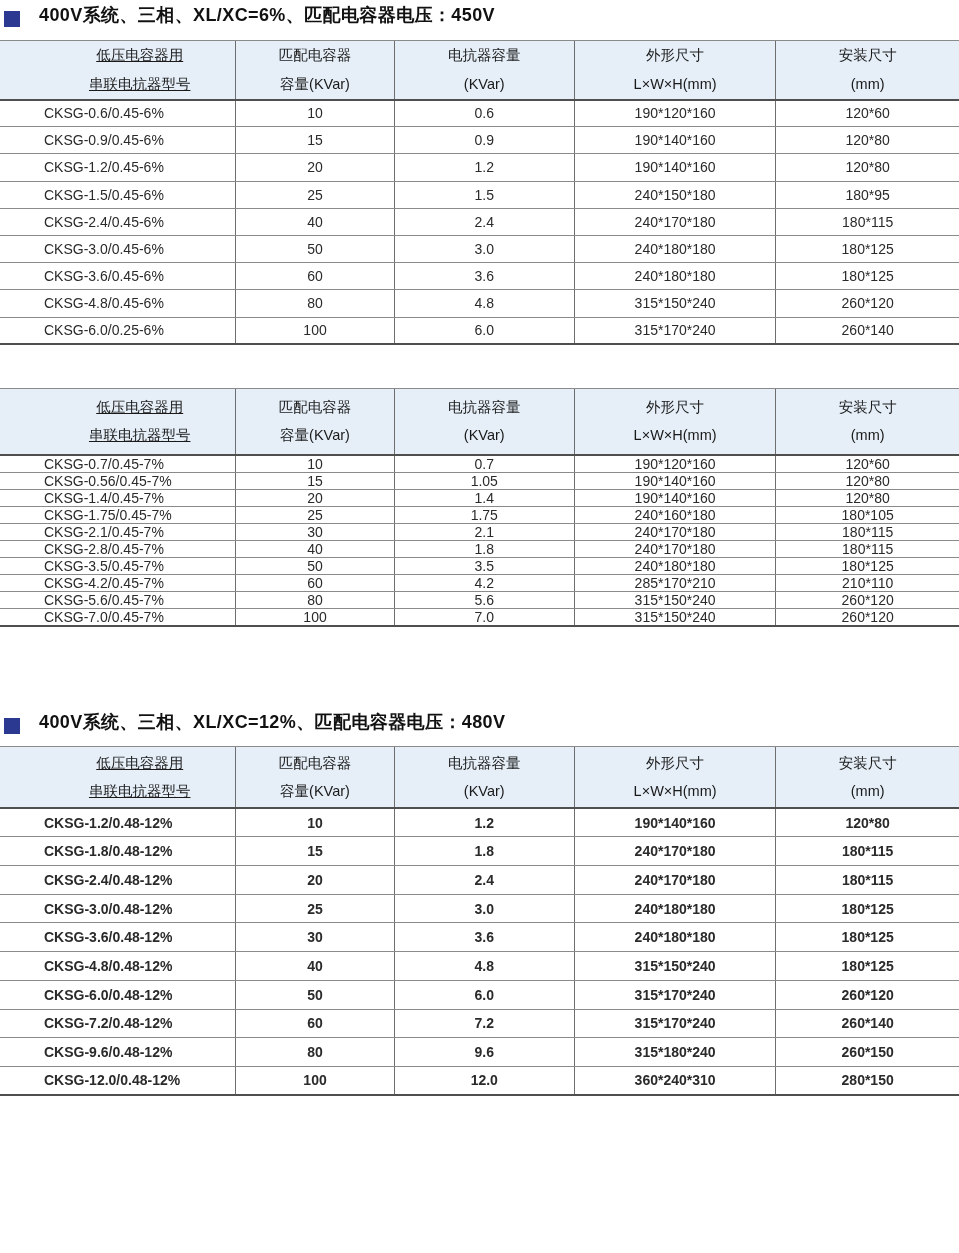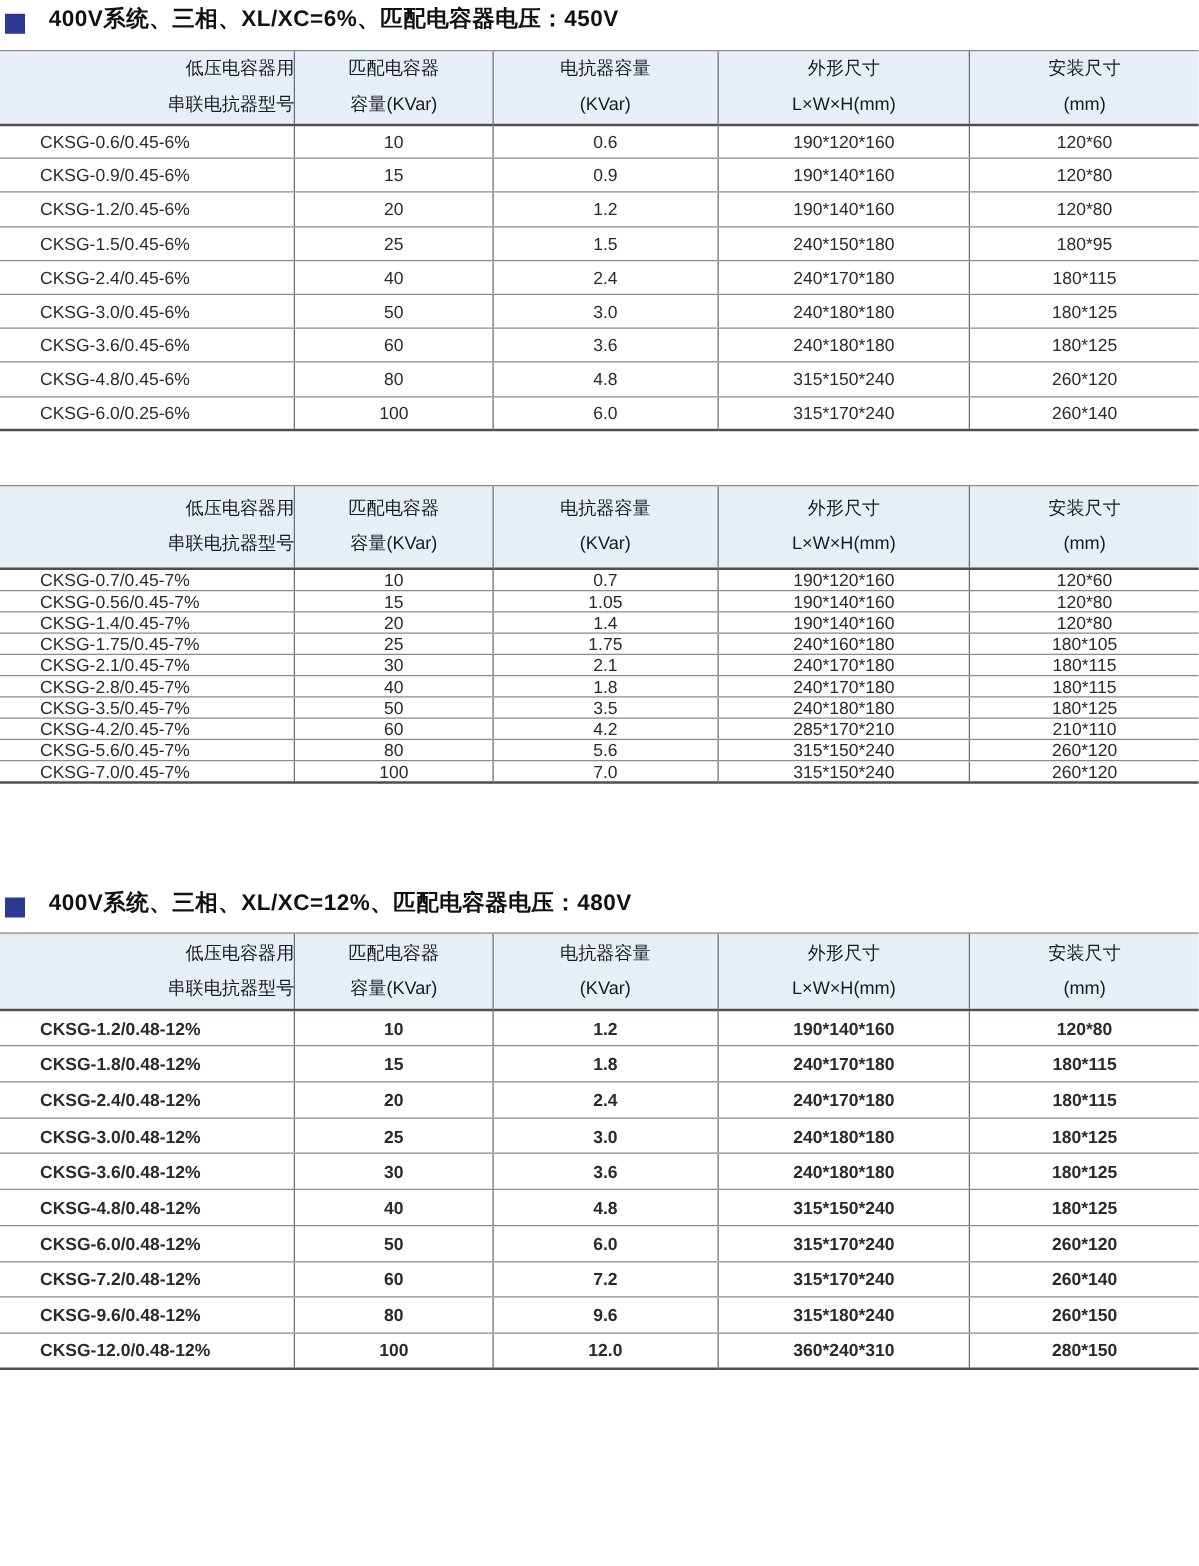--- a/index.html
+++ b/index.html
@@ -52,30 +52,30 @@
   .spec-table thead th {
     background: #e6eff8;
     border-top: 1.5px solid #8a8a8a;
     border-bottom: 2px solid #4f4f4f;
     font-weight: 400;
     font-size: 14.5px;
     color: #1a1a1a;
     vertical-align: middle;
   }
   .spec-table thead th .hl { display: block; line-height: 1.95; }
-  .spec-table thead th.first { text-align: right; padding-left: 44px; }
+  .spec-table thead th.first { text-align: center; padding-left: 44px; text-decoration: underline; }
 
   .spec-table tbody td {
     text-align: center;
     font-size: 14px;
     color: #2a2a2a;
     border-bottom: 1.8px solid #8a8a8a;
     background: #ffffff;
   }
-  .spec-table tbody td:first-child { text-align: left; padding-left: 32px; }
+  .spec-table tbody td:first-child { text-align: left; padding-left: 44px; }
   .spec-table tbody tr:last-child td { border-bottom: 2.2px solid #4f4f4f; }
 
   
   .sec1 { margin-top: 5px; }
   .sec1 .spec-table { margin-top: 13px; }
   .t1 thead tr { height: 59px; }
   .t1 tbody tr { height: 27.2px; }
 
   .sec2 { margin-top: 43px; }
   .sec2 .spec-table { margin-top: 11px; }

